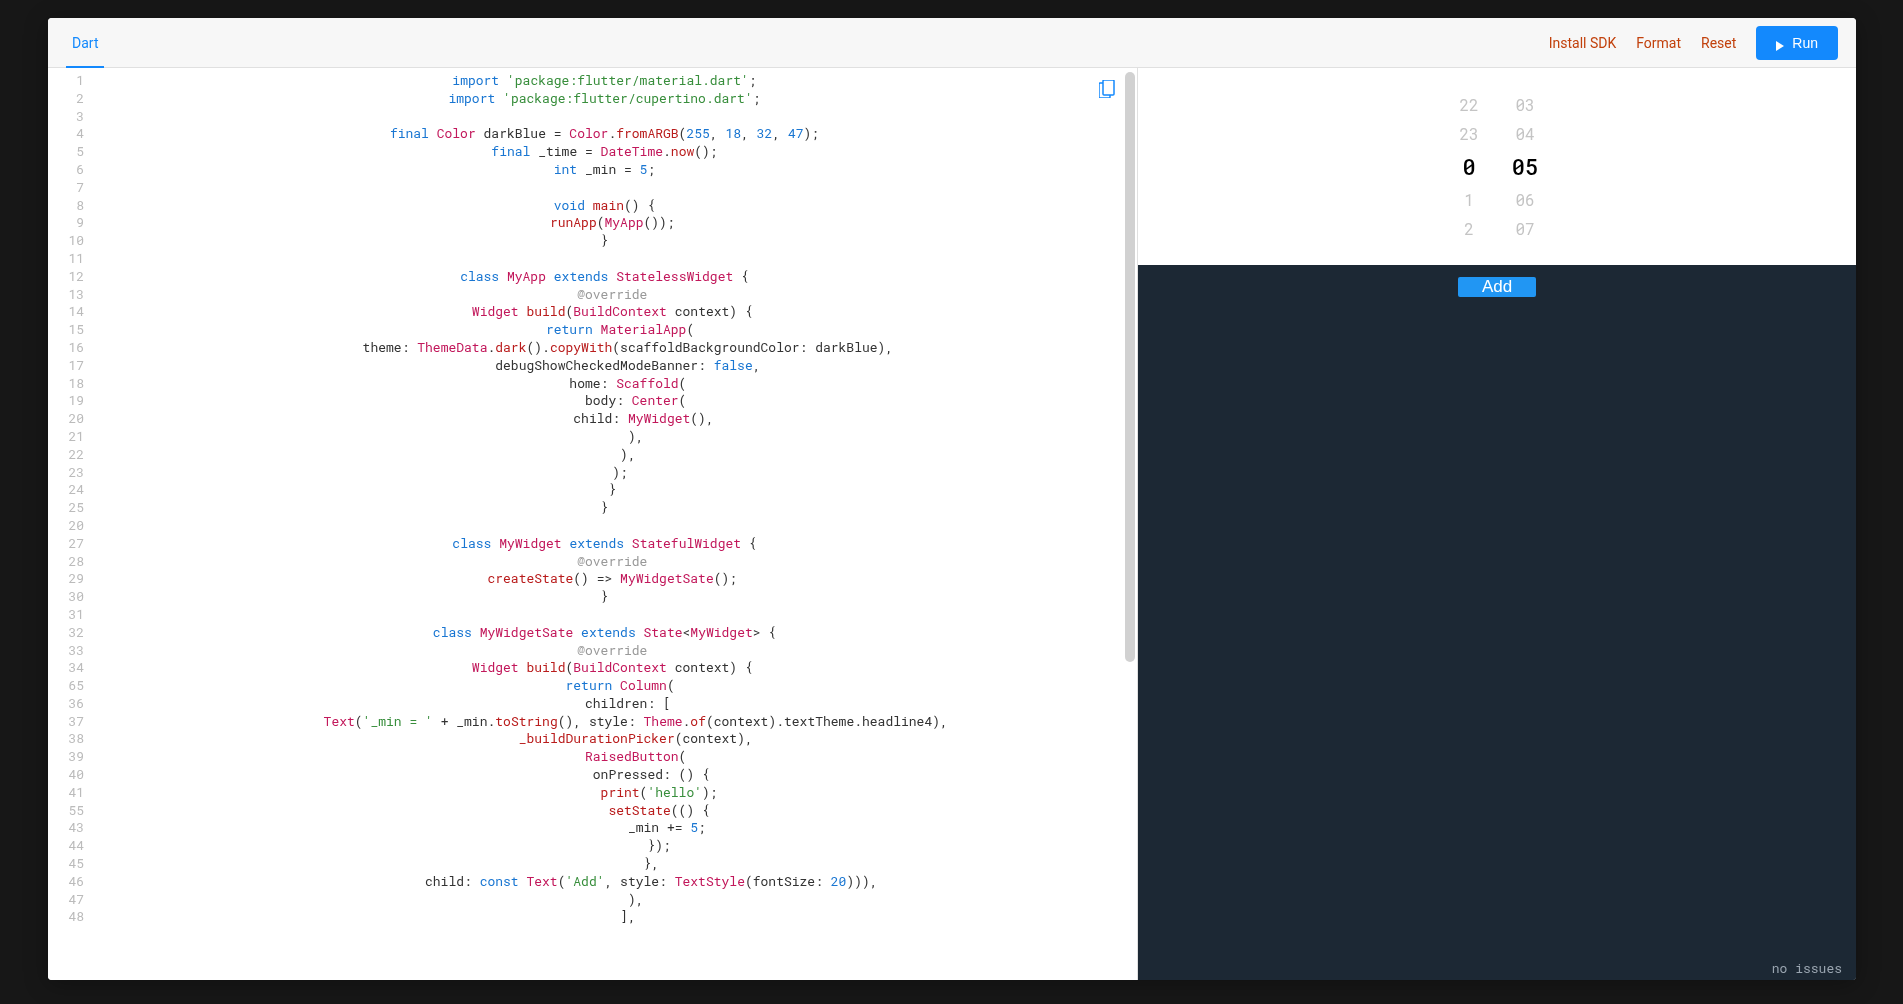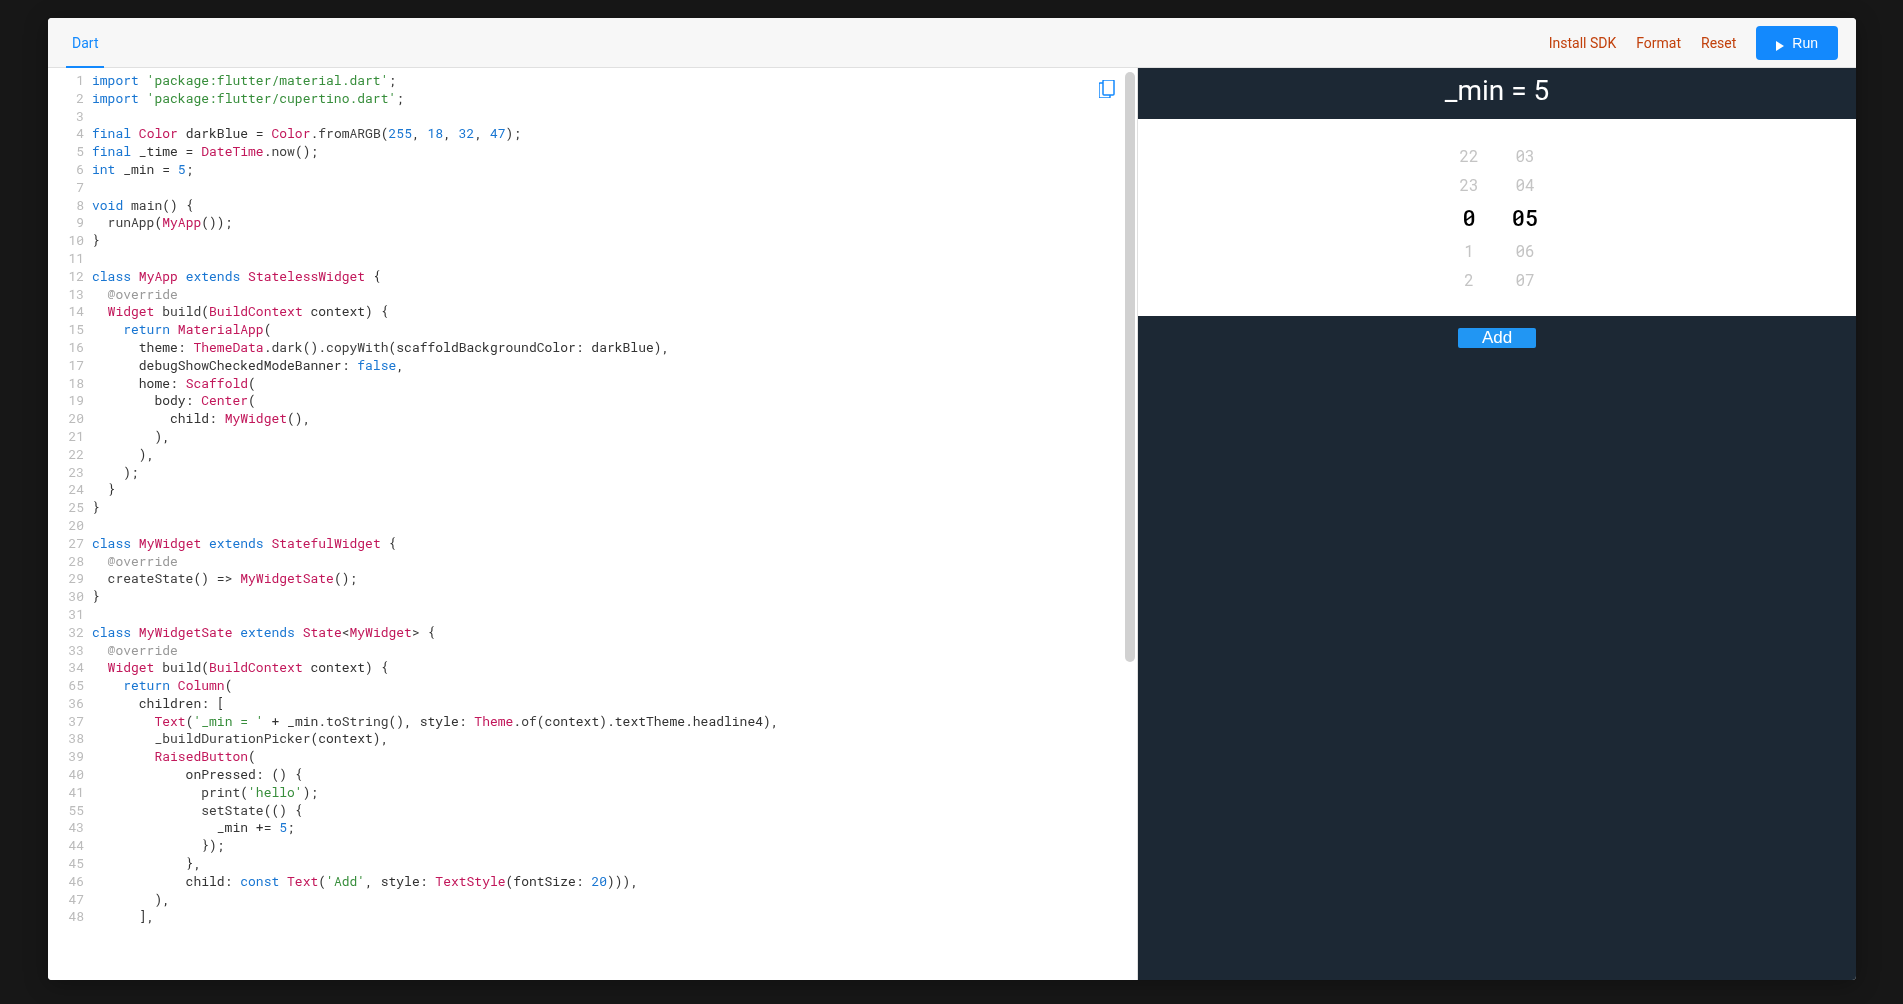--- a/index.html
+++ b/index.html
@@ -106,20 +106,21 @@
       color: #bbb;
       padding-right: 8px;
       user-select: none;
       flex-shrink: 0;
     }
     .gutter div { height: 17.8px; }
     .code-lines {
       flex: 1;
       white-space: pre;
       padding-right: 20px;
+      text-align: center;
     }
     .code-lines div { height: 17.8px; }
     .copy-btn {
       position: absolute;
       top: 12px;
       right: 22px;
       color: #1389fd;
       cursor: pointer;
       font-size: 18px;
     }
@@ -192,21 +193,21 @@
       padding: 0 14px;
     }
     .no-issues {
       font-family: "Roboto Mono", Menlo, monospace;
       font-size: 13px;
       color: #9aa5b0;
     }
     
     .kw { color: #1976d2; }
     .ty { color: #c2185b; }
-    .mt { color: #404040; }
+    .mt { color: #b91c1c; }
     .st { color: #388e3c; }
     .nu { color: #1976d2; }
     .an { color: #999; }
     .scrolltrack {
       position: absolute;
       top: 4px; right: 2px;
       width: 10px;
       height: 590px;
       background: #ccc;
       border-radius: 5px;
@@ -294,37 +295,39 @@
               <div>47</div>
               <div>48</div>
             </div>
           <div class="code-lines" id="codelines"><div><span class="kw">import</span><span> </span><span class="st">'package:flutter/material.dart'</span><span>;</span></div><div><span class="kw">import</span><span> </span><span class="st">'package:flutter/cupertino.dart'</span><span>;</span></div><div>&nbsp;</div><div><span class="kw">final</span><span> </span><span class="ty">Color</span><span> darkBlue = </span><span class="ty">Color</span><span>.</span><span class="mt">fromARGB</span><span>(</span><span class="nu">255</span><span>, </span><span class="nu">18</span><span>, </span><span class="nu">32</span><span>, </span><span class="nu">47</span><span>);</span></div><div><span class="kw">final</span><span> _time = </span><span class="ty">DateTime</span><span>.</span><span class="mt">now</span><span>();</span></div><div><span class="kw">int</span><span> _min = </span><span class="nu">5</span><span>;</span></div><div>&nbsp;</div><div><span class="kw">void</span><span> </span><span class="mt">main</span><span>() {</span></div><div><span>  </span><span class="mt">runApp</span><span>(</span><span class="ty">MyApp</span><span>());</span></div><div><span>}</span></div><div>&nbsp;</div><div><span class="kw">class</span><span> </span><span class="ty">MyApp</span><span> </span><span class="kw">extends</span><span> </span><span class="ty">StatelessWidget</span><span> {</span></div><div><span>  </span><span class="an">@override</span></div><div><span>  </span><span class="ty">Widget</span><span> </span><span class="mt">build</span><span>(</span><span class="ty">BuildContext</span><span> context) {</span></div><div><span>    </span><span class="kw">return</span><span> </span><span class="ty">MaterialApp</span><span>(</span></div><div><span>      theme: </span><span class="ty">ThemeData</span><span>.</span><span class="mt">dark</span><span>().</span><span class="mt">copyWith</span><span>(scaffoldBackgroundColor: darkBlue),</span></div><div><span>      debugShowCheckedModeBanner: </span><span class="kw">false</span><span>,</span></div><div><span>      home: </span><span class="ty">Scaffold</span><span>(</span></div><div><span>        body: </span><span class="ty">Center</span><span>(</span></div><div><span>          child: </span><span class="ty">MyWidget</span><span>(),</span></div><div><span>        ),</span></div><div><span>      ),</span></div><div><span>    );</span></div><div><span>  }</span></div><div><span>}</span></div><div>&nbsp;</div><div><span class="kw">class</span><span> </span><span class="ty">MyWidget</span><span> </span><span class="kw">extends</span><span> </span><span class="ty">StatefulWidget</span><span> {</span></div><div><span>  </span><span class="an">@override</span></div><div><span>  </span><span class="mt">createState</span><span>() =&gt; </span><span class="ty">MyWidgetSate</span><span>();</span></div><div><span>}</span></div><div>&nbsp;</div><div><span class="kw">class</span><span> </span><span class="ty">MyWidgetSate</span><span> </span><span class="kw">extends</span><span> </span><span class="ty">State</span><span>&lt;</span><span class="ty">MyWidget</span><span>&gt; {</span></div><div><span>  </span><span class="an">@override</span></div><div><span>  </span><span class="ty">Widget</span><span> </span><span class="mt">build</span><span>(</span><span class="ty">BuildContext</span><span> context) {</span></div><div><span>    </span><span class="kw">return</span><span> </span><span class="ty">Column</span><span>(</span></div><div><span>      children: [</span></div><div><span>        </span><span class="ty">Text</span><span>(</span><span class="st">'_min = '</span><span> + _min.</span><span class="mt">toString</span><span>(), style: </span><span class="ty">Theme</span><span>.</span><span class="mt">of</span><span>(context).textTheme.headline4),</span></div><div><span>        </span><span class="mt">_buildDurationPicker</span><span>(context),</span></div><div><span>        </span><span class="ty">RaisedButton</span><span>(</span></div><div><span>            onPressed: () {</span></div><div><span>              </span><span class="mt">print</span><span>(</span><span class="st">'hello'</span><span>);</span></div><div><span>              </span><span class="mt">setState</span><span>(() {</span></div><div><span>                _min += </span><span class="nu">5</span><span>;</span></div><div><span>              });</span></div><div><span>            },</span></div><div><span>            child: </span><span class="kw">const</span><span> </span><span class="ty">Text</span><span>(</span><span class="st">'Add'</span><span>, style: </span><span class="ty">TextStyle</span><span>(fontSize: </span><span class="nu">20</span><span>))),</span></div><div><span>        ),</span></div><div><span>      ],</span></div></div>
         </div>
         <div class="scrolltrack"></div>
       </div>
     </div>
 
     <div class="preview-pane">
-      <div class="app-title">_min = 5</div>
       <div class="picker-panel">
         <div class="picker-col" id="hours-col">
             <div class="picker-val">22</div>
             <div class="picker-val">23</div>
             <div class="picker-val selected">0</div>
             <div class="picker-val">1</div>
             <div class="picker-val">2</div>
           </div>
         <div class="picker-col" id="mins-col">
             <div class="picker-val">03</div>
             <div class="picker-val">04</div>
             <div class="picker-val selected">05</div>
             <div class="picker-val">06</div>
             <div class="picker-val">07</div>
           </div>
       </div>
       <div class="add-area">
         <button class="add-btn">Add</button>
       </div>
       <div style="flex:1"></div>
+      <div class="statusbar">
+        <span class="no-issues">no issues</span>
+      </div>
     </div>
 
   </div>
 </div>
 
 </body></html>

